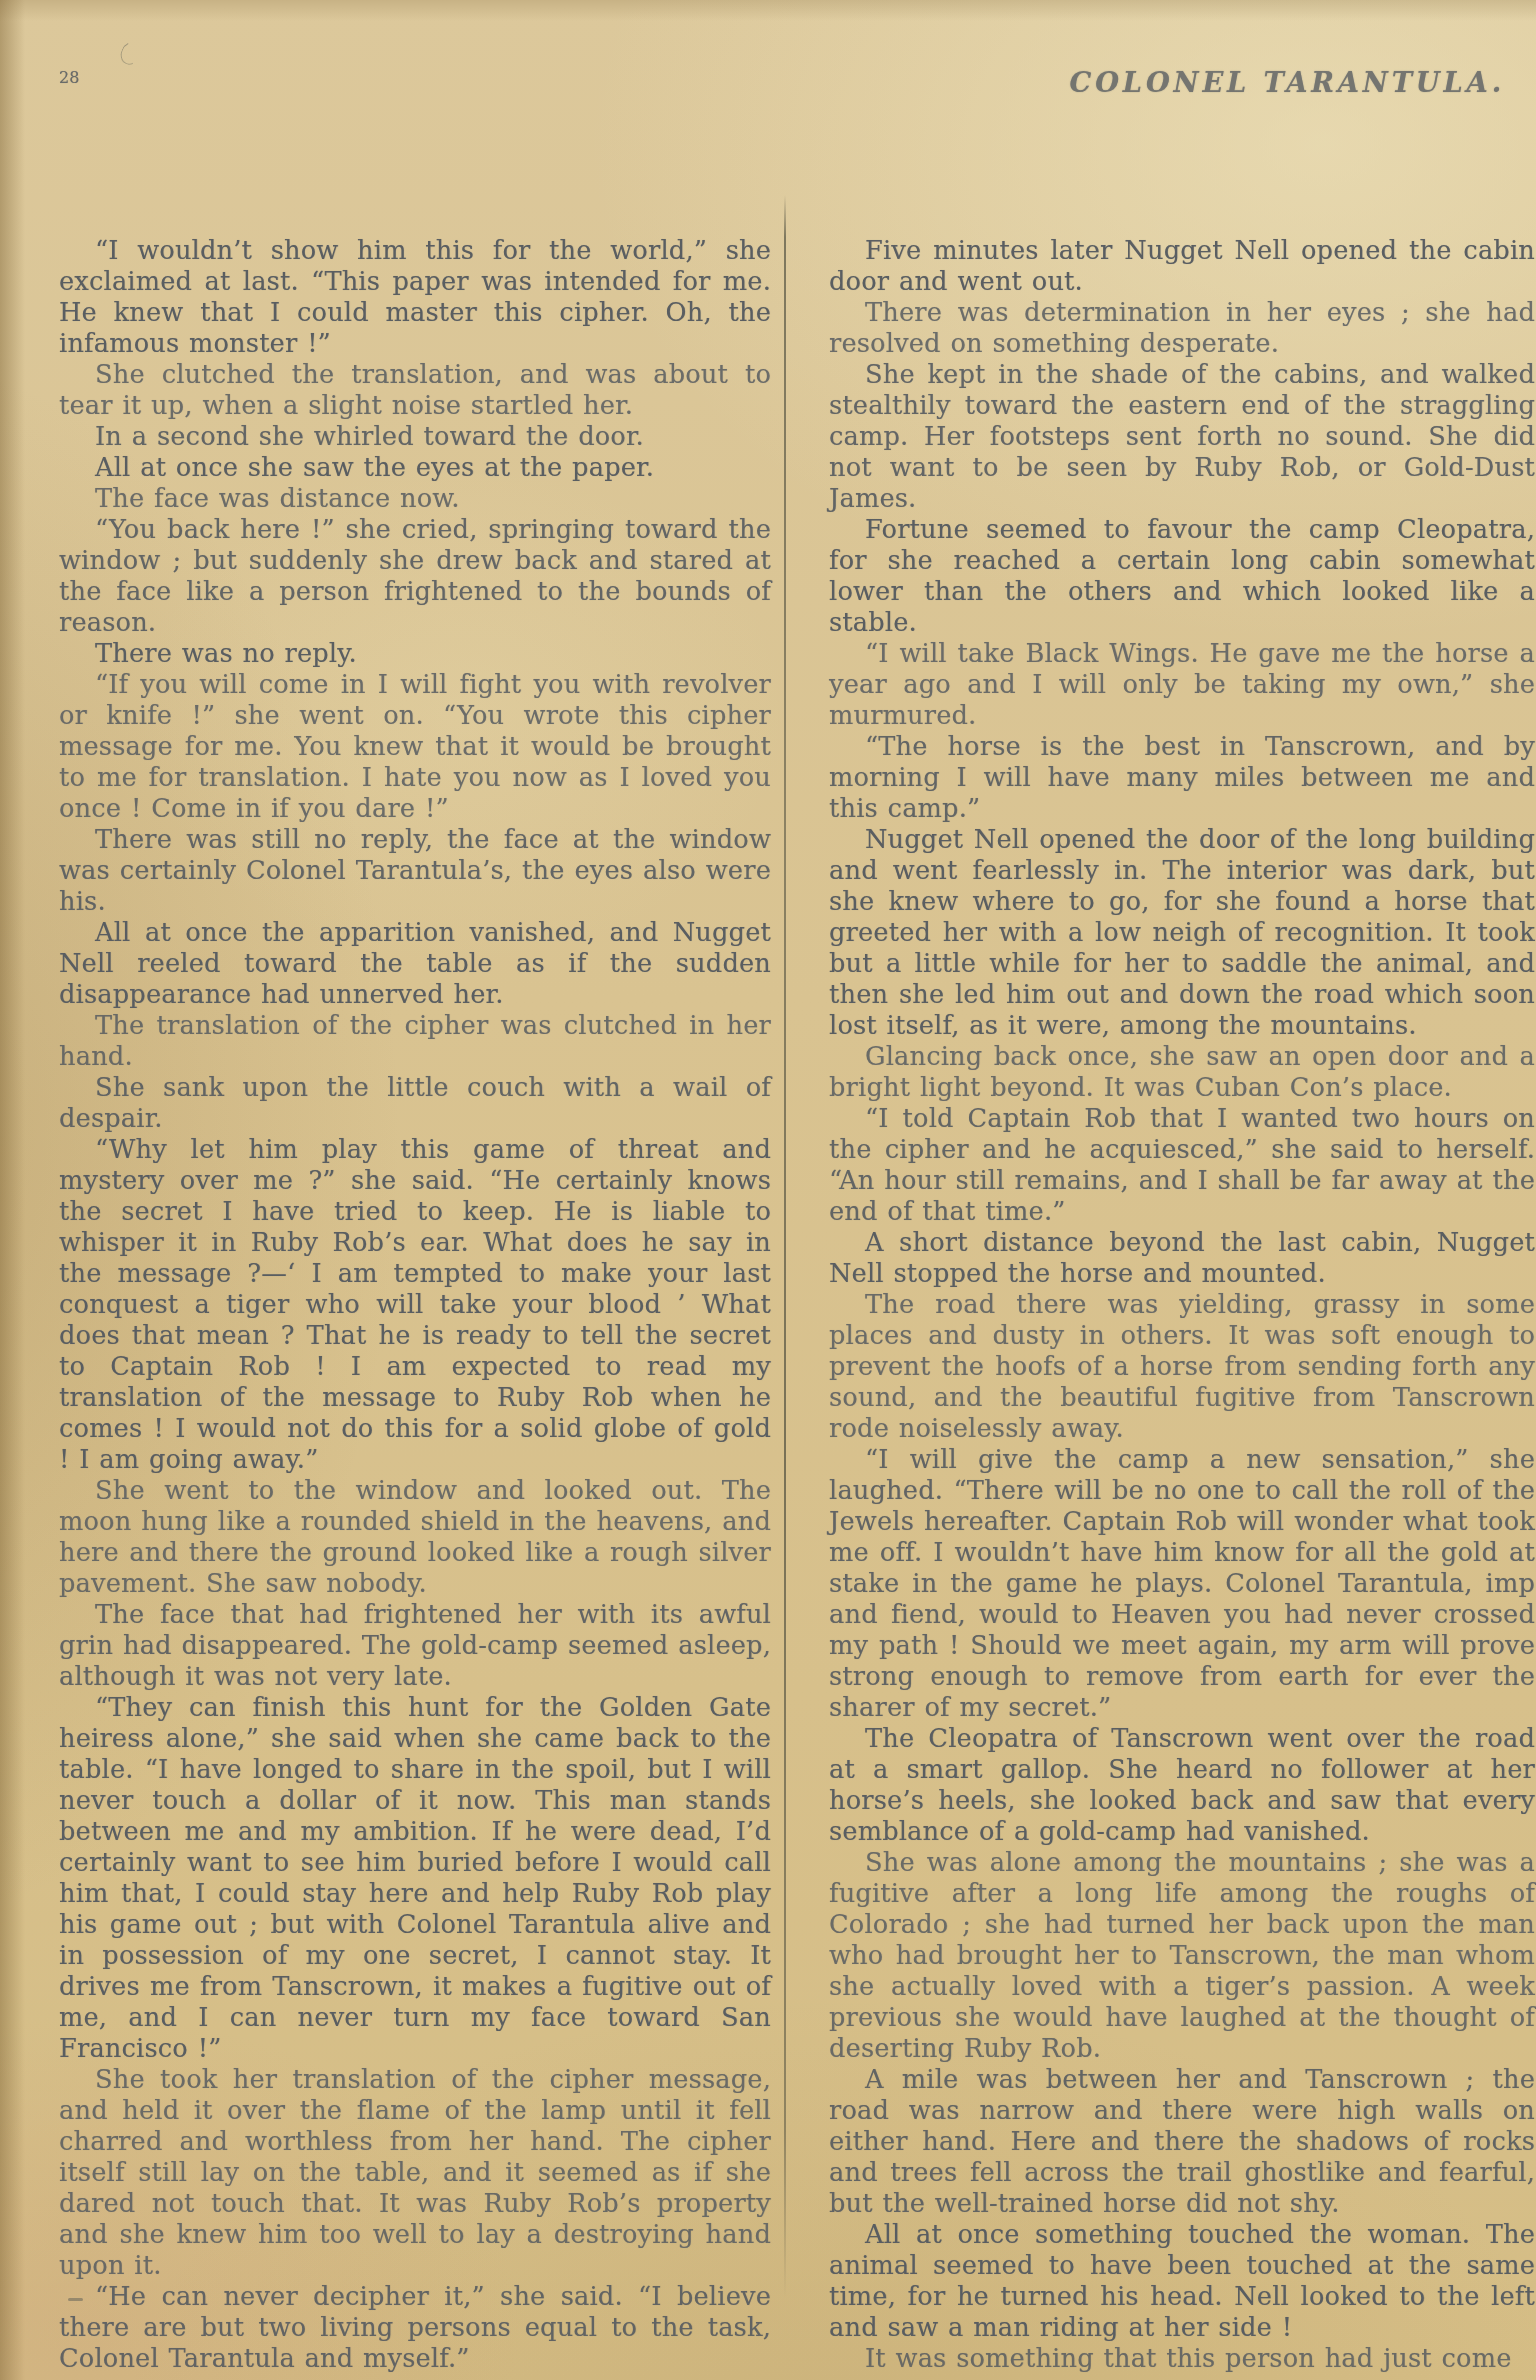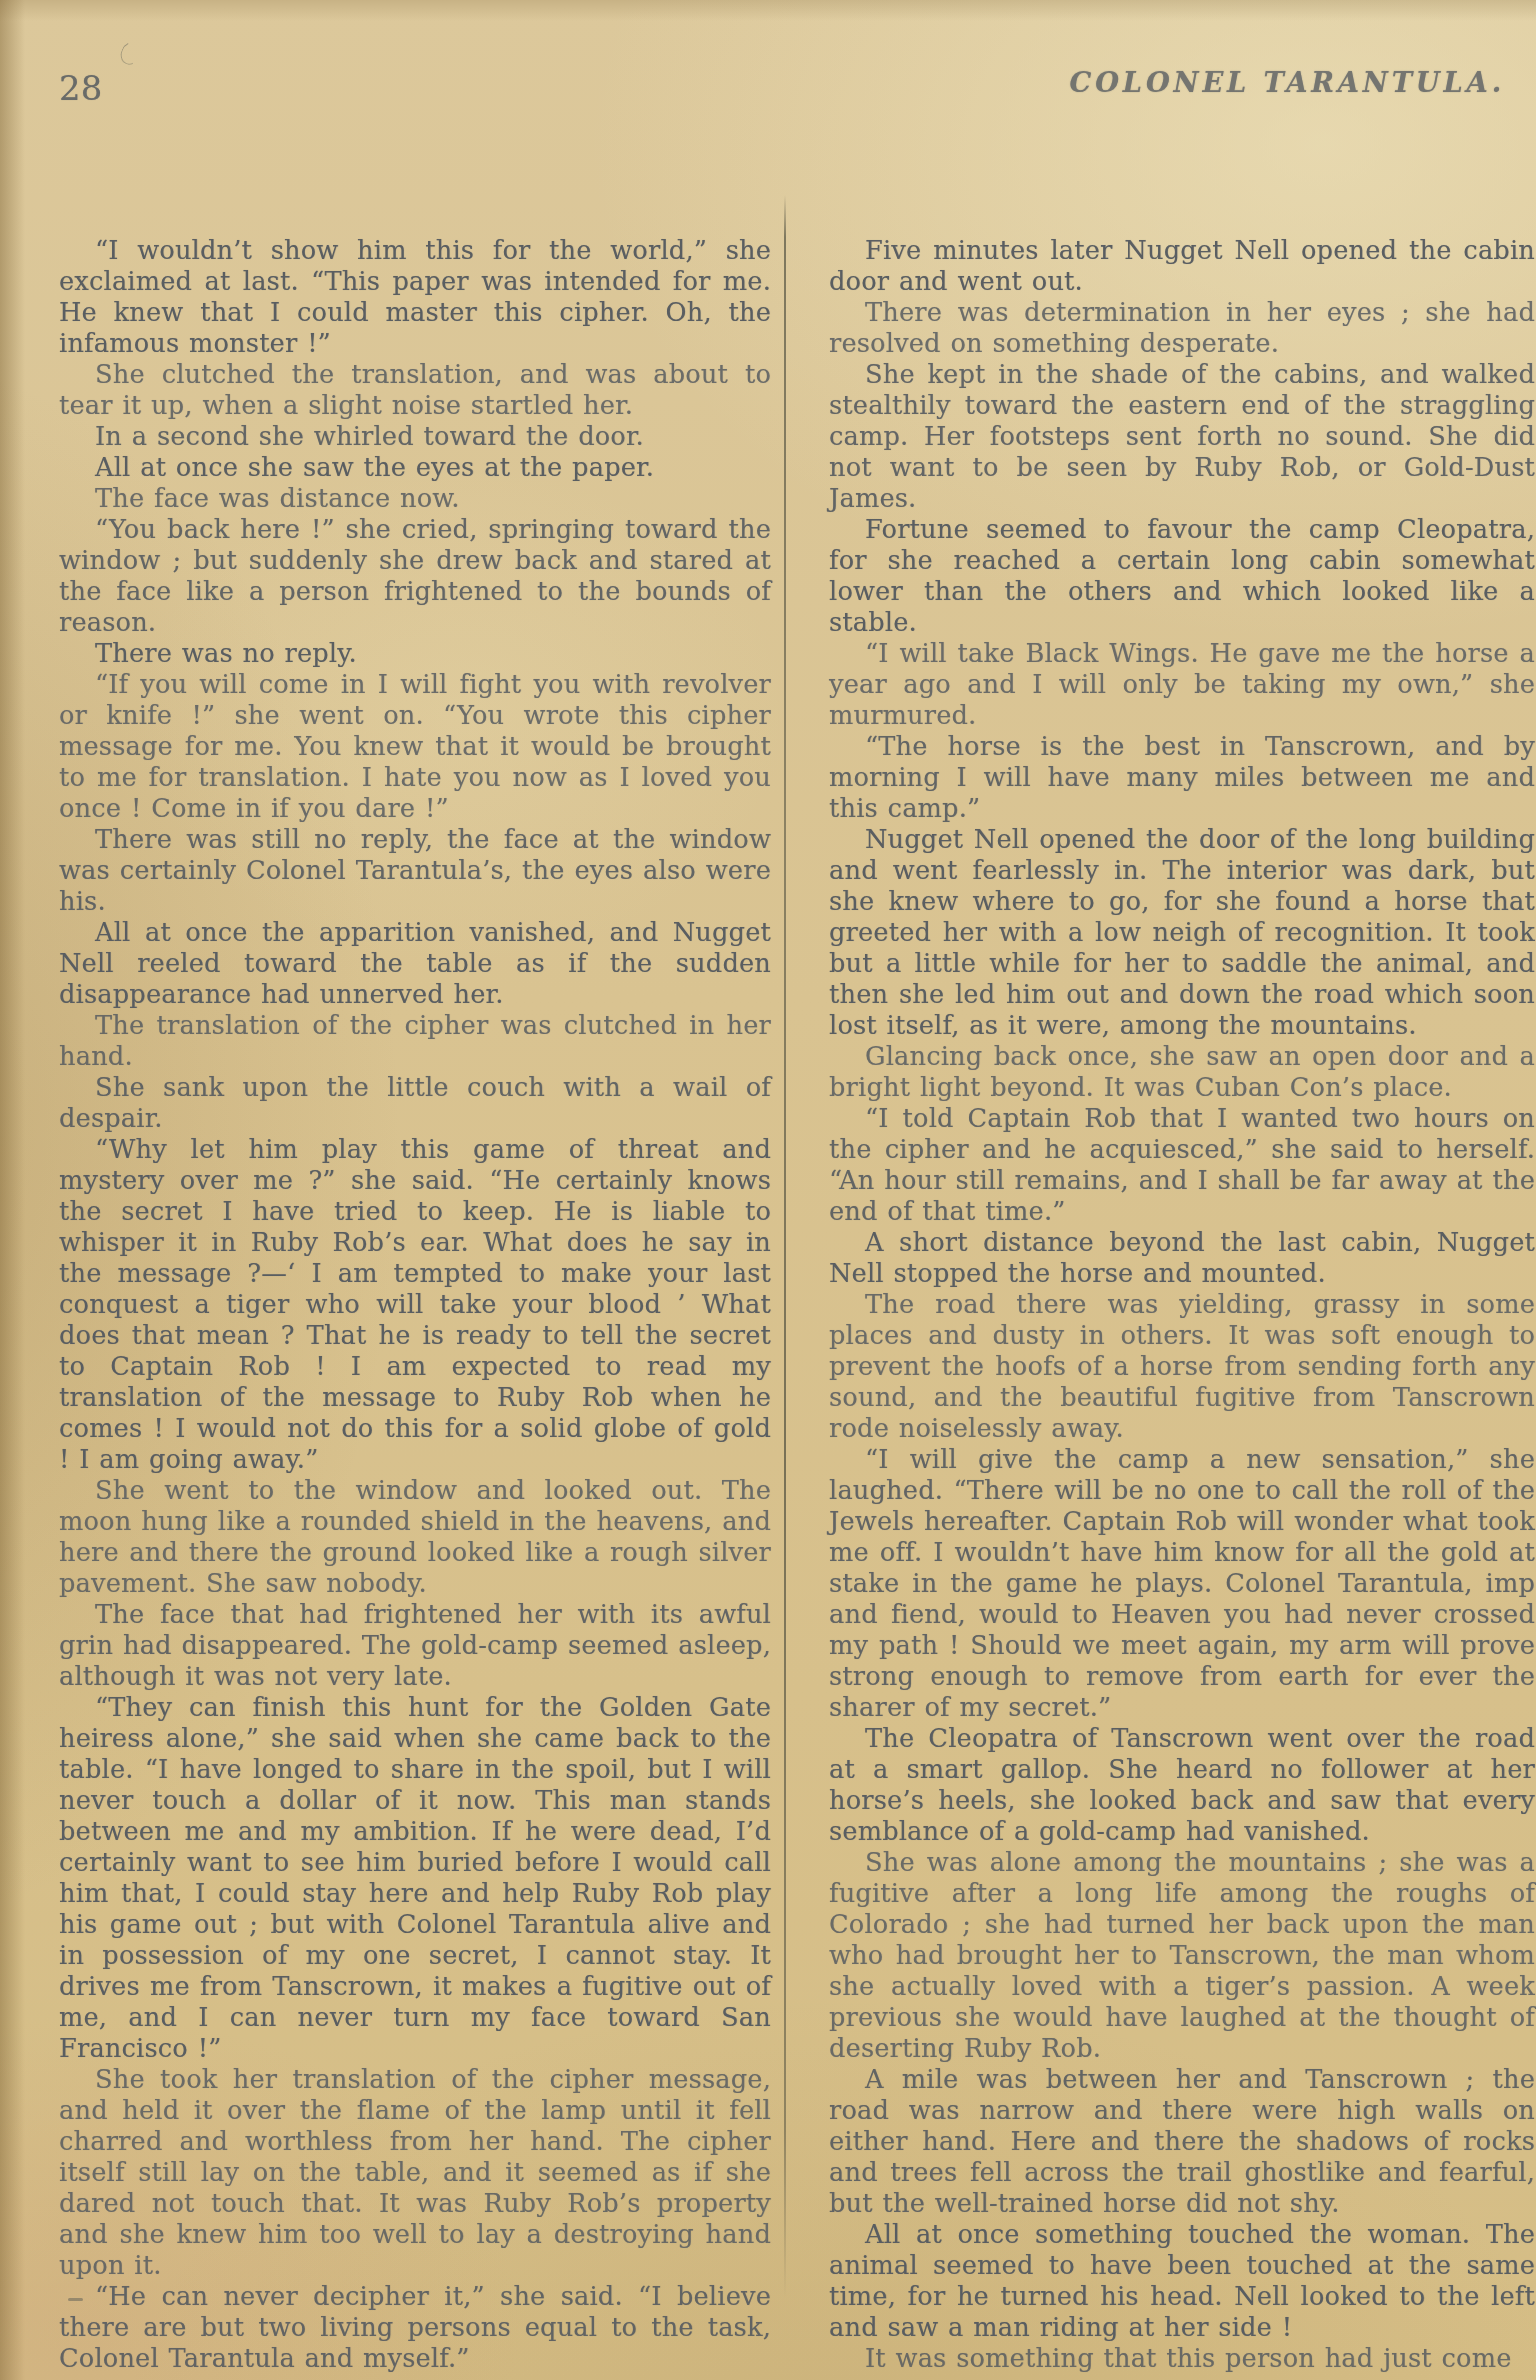--- a/index.html
+++ b/index.html
@@ -22,21 +22,21 @@
   .edge-left {
     position:absolute; left:0; top:0; width:24.6px; height:2380px;
     background:linear-gradient(90deg, rgba(118,92,46,.42), rgba(118,92,46,0));
   }
   .edge-top {
     position:absolute; left:0; top:0; width:1537px; height:21px;
     background:linear-gradient(180deg, rgba(118,92,46,.20), rgba(118,92,46,0));
   }
   .pagenum {
     position:absolute; left:59px; top:68px;
-    font-size:34px; color:var(--ink,#565b60); opacity:.85;
+    font-size:16px; color:var(--ink,#565b60); opacity:.85;
     text-shadow:0 0 0.9px rgba(86,91,96,.55);
   }
   .running-title {
     position:absolute; left:59px; top:66px; width:1446px;
     text-align:right; font-style:italic; font-weight:bold;
     font-size:27.4px; letter-spacing:3.8px;
     color:var(--ink,#565b60); opacity:.78;
     text-shadow:0 0 1.4px rgba(86,91,96,.6);
   }
   .smudge {

